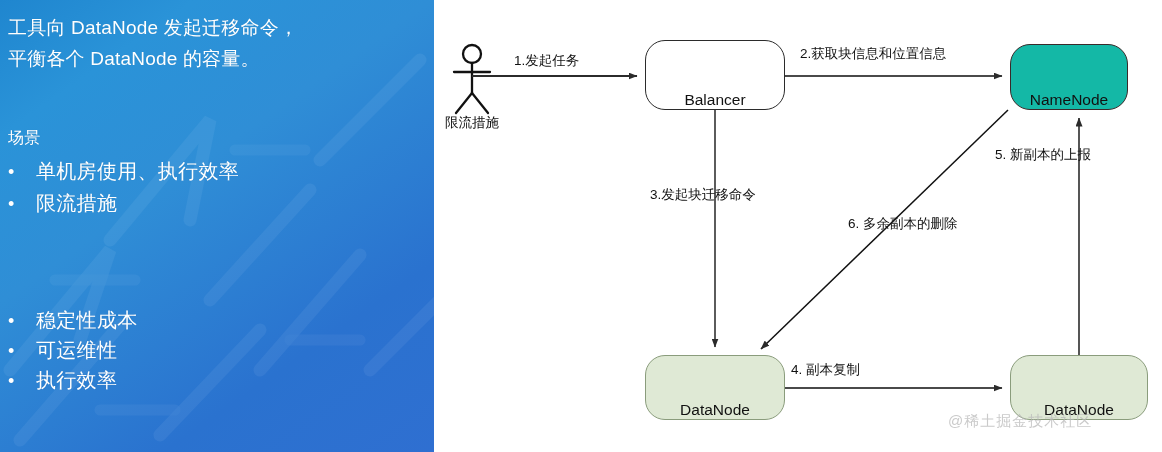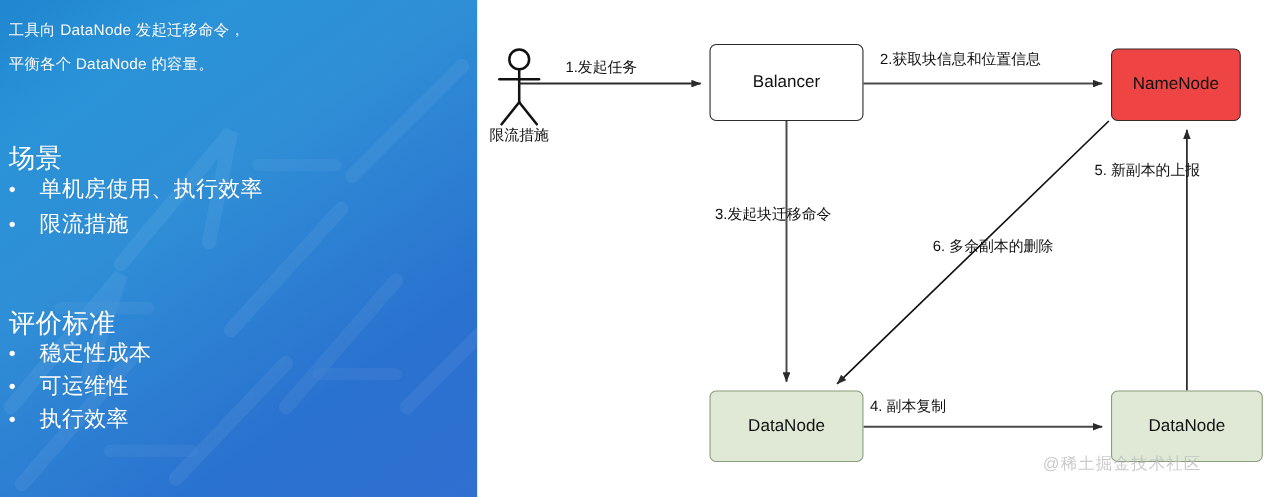--- a/index.html
+++ b/index.html
@@ -41,29 +41,29 @@
   .slide-text {
     position: absolute;
     color: #ffffff;
     font-family: "Liberation Sans", "DejaVu Sans", sans-serif;
     white-space: nowrap;
     text-shadow: 0 0 1px rgba(0,0,0,0.12);
   }
   #slide-heading {
     left: 8px;
     top: 12px;
-    font-size: 14px;
+    font-size: 19px;
     line-height: 31px;
     white-space: normal;
     width: 420px;
     letter-spacing: 0.2px;
   }
   #slide-heading span { display: block; }
   .section-title {
-    font-size: 24px;
+    font-size: 16px;
     letter-spacing: 0.3px;
     text-align: center;
   }
   .bullet-row {
     font-size: 20px;
     letter-spacing: 0.3px;
     display: flex;
     align-items: baseline;
   }
   .bullet-dot {
@@ -91,36 +91,36 @@
   }
   #diagram-svg {
     position: absolute;
     left: 0; top: 0;
     width: 728px; height: 452px;
   }
 
   .node-box {
     position: absolute;
     border: 1.4px solid #2b2b2b;
-    border-radius: 6px;
+    border-radius: 20px;
     display: flex;
-    align-items: center;
+    align-items: flex-end;
     justify-content: center;
     font-size: 15.5px;
     color: #111111;
     font-family: "Liberation Sans", "DejaVu Sans", sans-serif;
     box-sizing: border-box;
   }
   #node-balancer {
     left: 211px; top: 40px; width: 140px; height: 70px;
     background: #ffffff;
   }
   #node-namenode {
     left: 576px; top: 44px; width: 118px; height: 66px;
-    background: #ef4444;
+    background: #14b8a6;
     border-color: #3a2a2a;
   }
   #node-datanode-left {
     left: 211px; top: 355px; width: 140px; height: 65px;
     background: #dfe9d5;
     border-color: #8a9c7c;
   }
   #node-datanode-right {
     left: 576px; top: 355px; width: 138px; height: 65px;
     background: #dfe9d5;
@@ -196,21 +196,20 @@
 
     <div id="bullet-scene-0" class="slide-text bullet-row">
       <span class="bullet-dot">•</span>
       <span>单机房使用、执行效率</span>
     </div>
     <div id="bullet-scene-1" class="slide-text bullet-row">
       <span class="bullet-dot">•</span>
       <span>限流措施</span>
     </div>
 
-    <div id="section-criteria" class="slide-text section-title">评价标准</div>
 
     <div id="bullet-crit-0" class="slide-text bullet-row">
       <span class="bullet-dot">•</span>
       <span>稳定性成本</span>
     </div>
     <div id="bullet-crit-1" class="slide-text bullet-row">
       <span class="bullet-dot">•</span>
       <span>可运维性</span>
     </div>
     <div id="bullet-crit-2" class="slide-text bullet-row">

